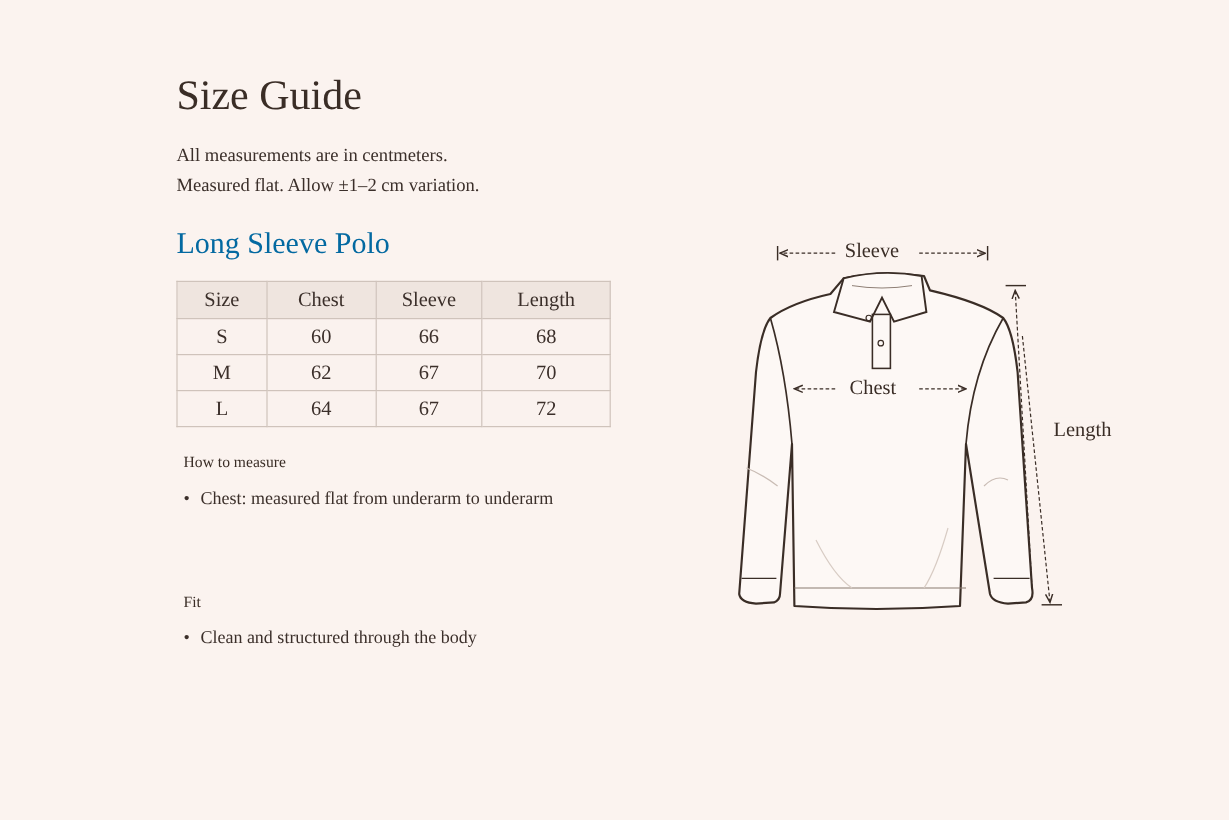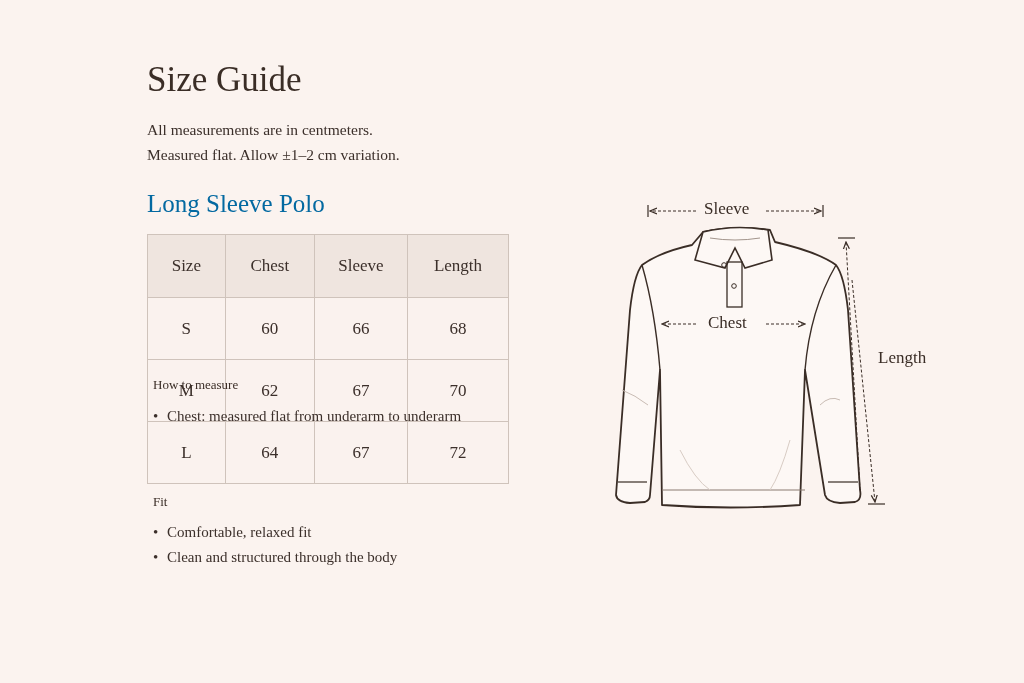--- a/index.html
+++ b/index.html
@@ -15,21 +15,21 @@
   .note { position:absolute; left:0; font-size:15.5px; color:#3b2f2a; white-space:nowrap; font-family:"Liberation Serif", serif; }
   .note1 { top:121px; }
   .note2 { top:146px; }
   .product { position:absolute; top:190px; left:0; font-size:25px; margin:0; font-weight:normal; color:#0369a1; white-space:nowrap; font-family:"Liberation Serif", serif; }
   table.sizes {
     position:absolute; top:234px; left:0;
     border-collapse:collapse; width:362px;
     font-family:"Liberation Serif", serif; font-size:17px;
   }
   table.sizes th, table.sizes td {
-    border:1px solid #cfc3bb; text-align:center; height:29px; padding:16px; color:#3b2f2a;
+    border:1px solid #cfc3bb; text-align:center; height:29px; padding:0; color:#3b2f2a;
   }
   table.sizes th { background:#efe5df; font-weight:normal; height:30px; }
   table.sizes td { background:#faf2ee; }
   .col0 { width:74px; } .col1 { width:90px; } .col2 { width:88px; } .col3 { width:106px; }
   .section { position:absolute; left:2px; font-size:13px; margin:4px; font-weight:normal; color:#3a2d26; white-space:nowrap; font-family:"Liberation Serif", serif; }
   .sec-how { top:373px; }
   .sec-fit { top:490px; }
   ul.bul { position:absolute; left:2px; margin:4px; padding:0; list-style:none; font-size:15px; font-family:"Liberation Serif", serif; }
   ul.bul li { height:24.5px; white-space:nowrap; }
   ul.bul li .dot { display:inline-block; width:14px; }
@@ -82,21 +82,20 @@
     </tbody>
   </table>
 
   <h3 class="section sec-how">How to measure</h3>
   <ul class="bul how-list">
     <li><span class="dot">•</span><span>Chest:</span><span> measured flat from underarm to underarm</span></li>
   </ul>
 
   <h3 class="section sec-fit">Fit</h3>
   <ul class="bul fit-list">
-    <li><span class="dot">•</span><span>Comfortable, relaxed fit</span></li>
     <li><span class="dot">•</span><span>Clean and structured through the body</span></li>
   </ul>
 </div>
 
 <div class="diagram">
   <svg width="360" height="330" viewBox="0 0 360 330">
     <defs>
       <marker id="ah" markerWidth="8" markerHeight="8" refX="7" refY="4" orient="auto">
         <path d="M0,1 L7,4 L0,7" fill="none" stroke="#3a2d26" stroke-width="1.2"></path>
       </marker>

